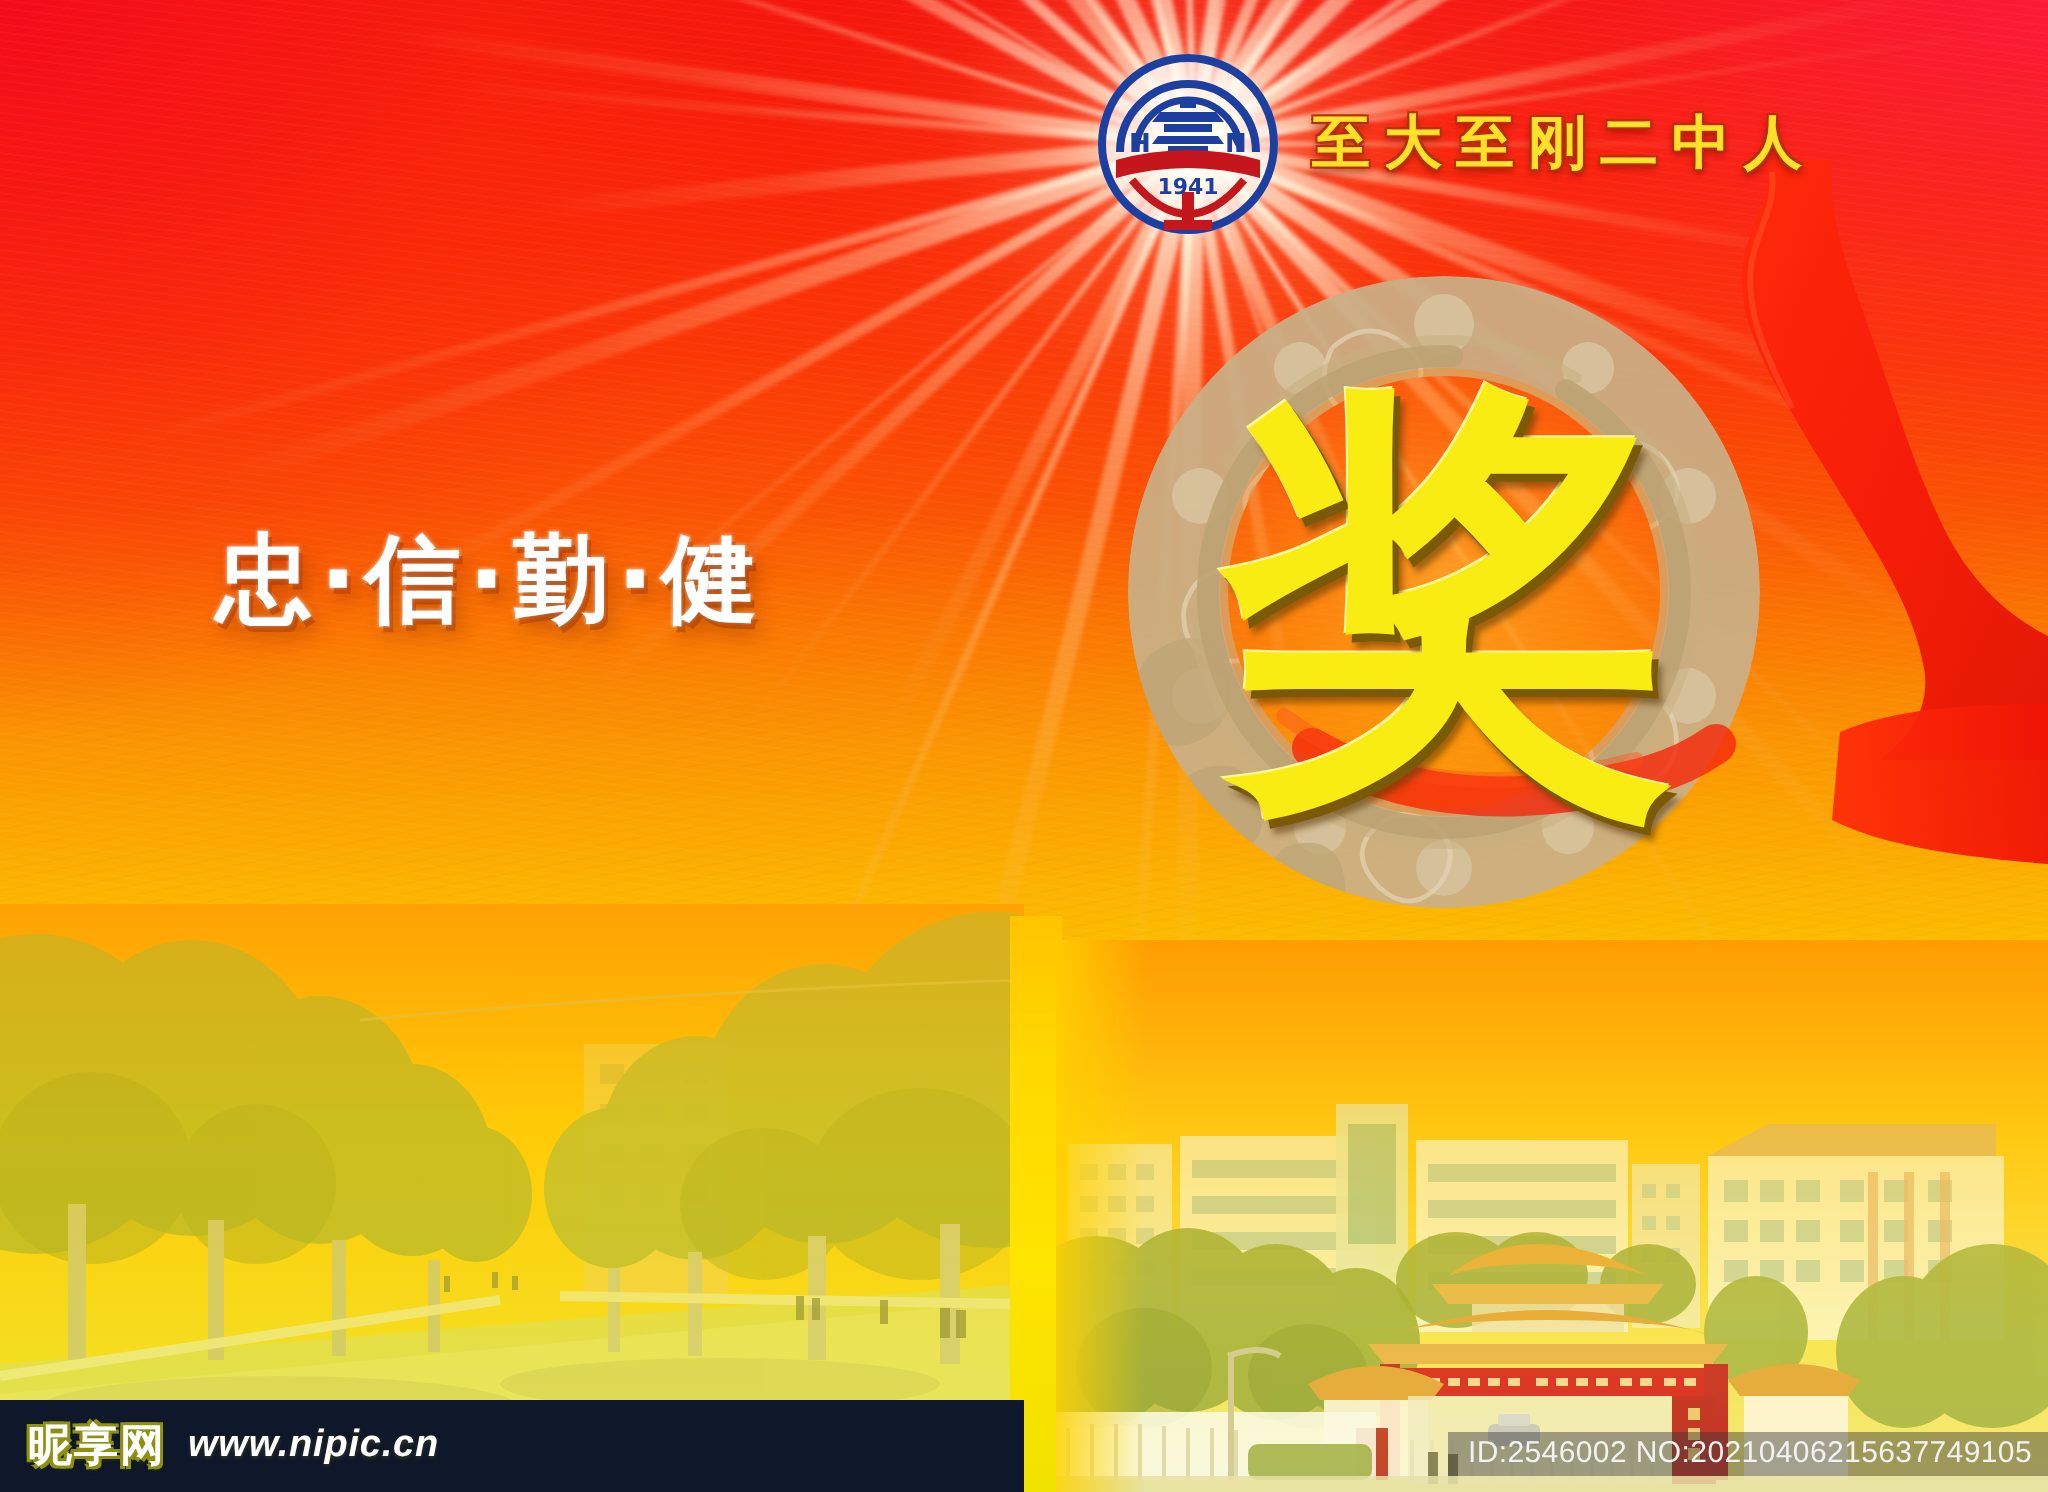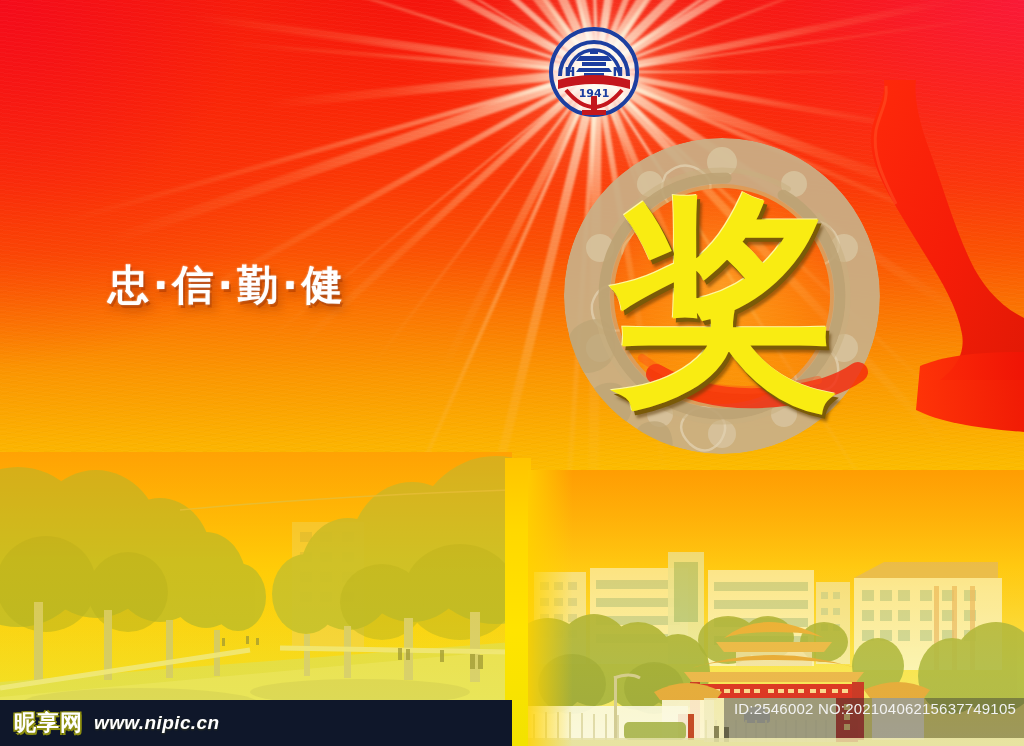--- a/index.html
+++ b/index.html
@@ -102,21 +102,21 @@
     font-size:12.5px;font-weight:bold;font-style:italic;
     letter-spacing:2.1px;
     color:#ffe24a;
     text-shadow:-1px 0 0 #a82c00, 1px 0 0 #a82c00, 0 1px 0 #a82c00, 0 1px 3px rgba(130,20,0,.7);
     white-space:nowrap;
   }
 
   
   .slogan{
     position:absolute;left:108px;top:258px;
-    font-size:41px;font-weight:bold;
+    font-size:48px;font-weight:bold;
     letter-spacing:4px;
     color:#ffffff;
     font-family:"DejaVu Sans","Liberation Sans",sans-serif;
     text-shadow:
       2px 3px 0 rgba(150,45,0,.40),
       4px 6px 10px rgba(120,35,0,.42),
       0 0 2px rgba(255,255,255,.9);
     white-space:nowrap;
   }
   .subslogan{
@@ -183,21 +183,21 @@
   }
   .nipic-url{
     margin-left:11px;
     font-size:19px;font-style:italic;font-weight:bold;
     color:#ffffff;letter-spacing:.4px;
     text-shadow:0 1px 2px rgba(100,100,20,.45);
   }
 
   .idband{
     position:absolute;right:0;bottom:8px;
-    padding:2px 8px 21px 10px;
+    padding:2px 8px 3px 10px;
     background:rgba(55,55,55,.45);
     color:#f2f2f2;
     font-size:15px;letter-spacing:.2px;
     white-space:nowrap;
     font-family:"Liberation Sans",sans-serif;
   }
 </style>
 </head>
 <body>
 
@@ -359,20 +359,21 @@
         <path d="M12 56 q36 -10 72 0 l0 9 q-36 -10 -72 0 z" fill="#c4161c"></path>
 
         <path d="M20 66 q28 34 56 0" fill="none" stroke="#c4161c" stroke-width="4"></path>
         <rect x="45" y="72" width="6" height="18" fill="#c4161c"></rect>
         <rect x="36" y="86" width="24" height="5" fill="#c4161c"></rect>
 
         <text x="48" y="73" font-family="DejaVu Sans, sans-serif" font-size="11" font-weight="bold" fill="#1d3fa0" text-anchor="middle">1941</text>
       </svg>
     </div>
     <div class="brand">
+      <div class="brand-title">至大至刚二中人</div>
     </div>
   </div>
 
   <div class="slogan">忠·信·勤·健</div>
 
   <div class="photo photo-left">
     <svg viewBox="0 0 512 270" preserveAspectRatio="none" style="position:absolute;inset:0;width:100%;height:100%;">
       <defs>
         <linearGradient id="skyL" x1="0" y1="0" x2="0" y2="1">
           <stop offset="0%" stop-color="#ffab06"></stop>

